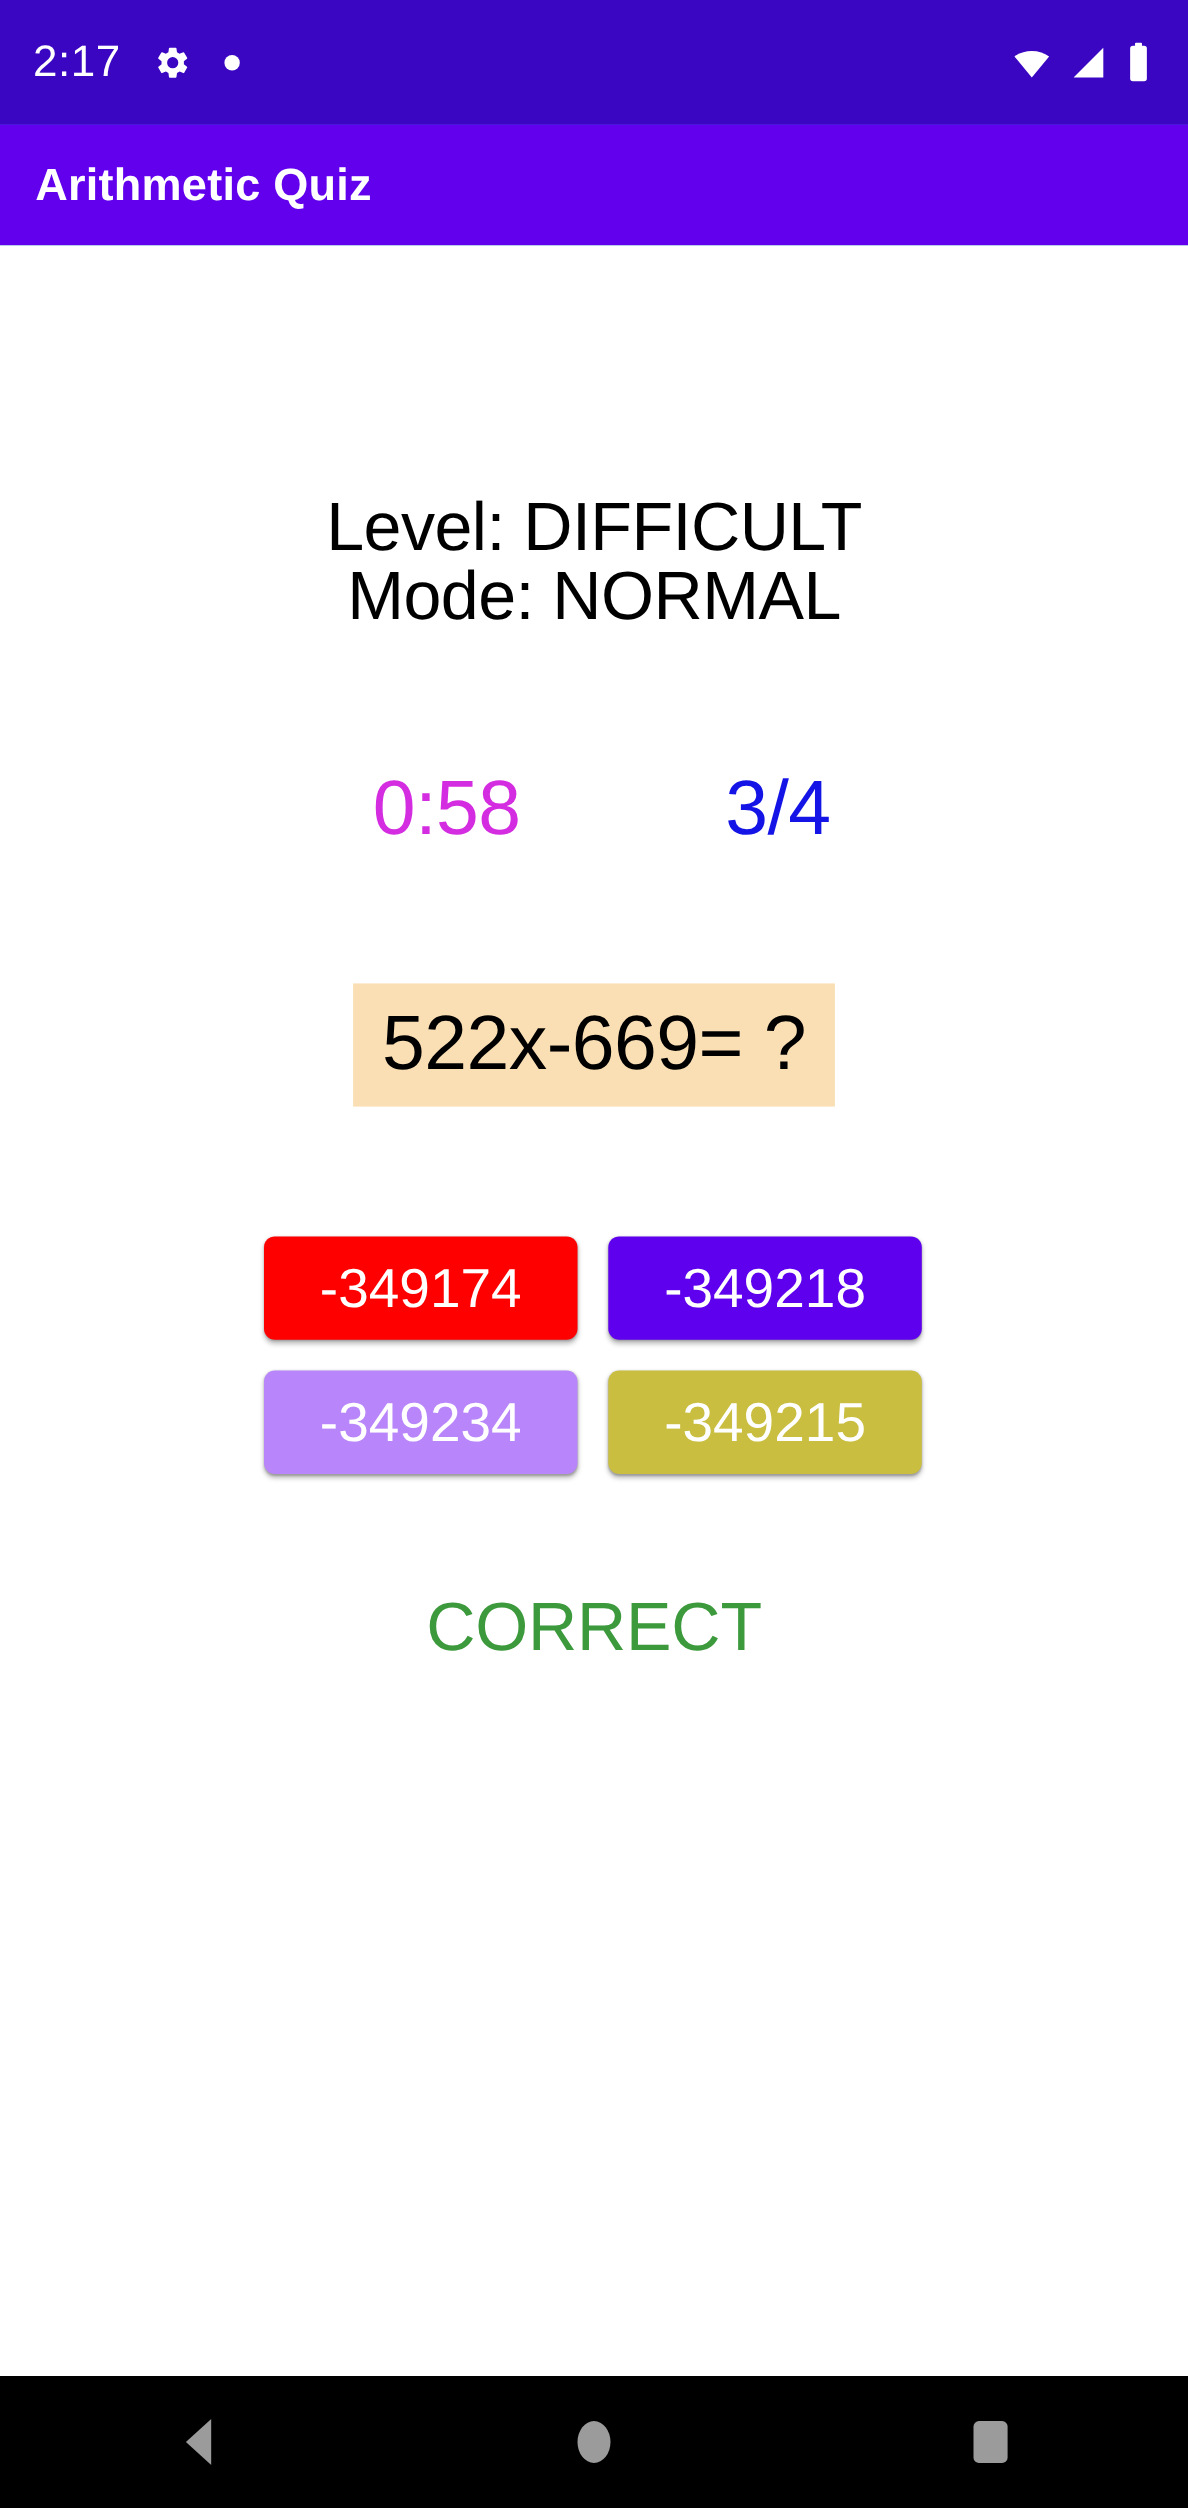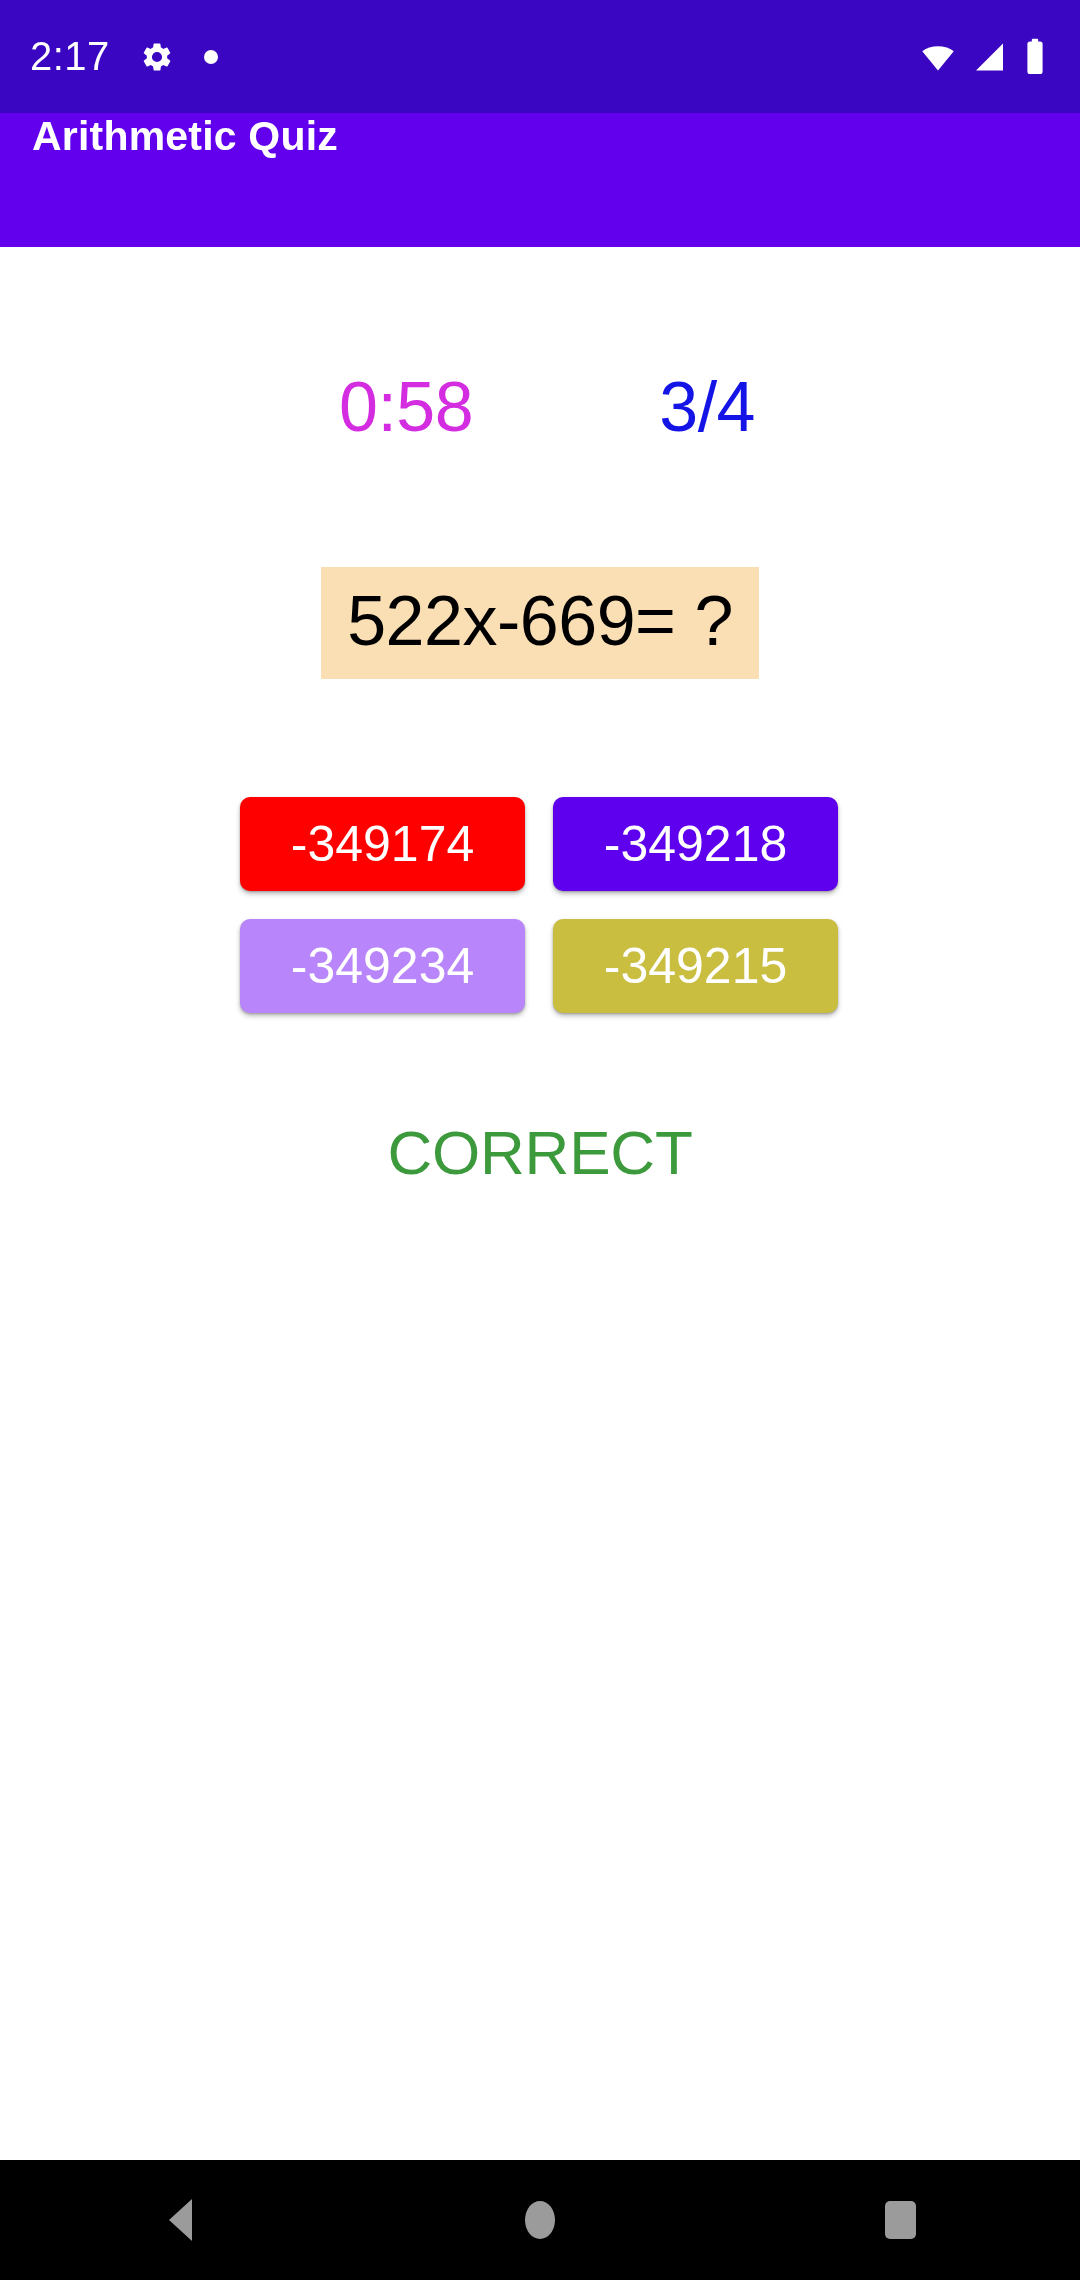--- a/index.html
+++ b/index.html
@@ -35,23 +35,23 @@
     width:14px; height:14px; border-radius:50%;
     background:#ffffff; display:block;
   }
   .status-right {
     margin-left:auto; display:flex; align-items:center; gap:14px;
   }
   .wifi-icon, .signal-icon, .battery-icon { display:block; }
 
   
   .app-bar {
-    height:134px;
+    height:110px;
     background:#6200EE;
-    display:flex; 
+    display:flex; align-items:center;
     padding:0 32px;
     flex:0 0 auto;
   }
   .app-title {
     color:#ffffff;
     font-size:41px;
     font-weight:bold;
     letter-spacing:0.2px;
   }
 
@@ -199,20 +199,24 @@
       </span>
     </div>
   </div>
 
   <div class="app-bar" style="background-color: rgb(98, 0, 238);">
     <span class="app-title">Arithmetic Quiz</span>
   </div>
 
   <div class="content">
 
+    <div class="level-block">
+      <span class="level-line">Level: DIFFICULT</span>
+      <span class="level-line">Mode: NORMAL</span>
+    </div>
 
     <div class="meter-row">
       <span class="timer-text" style="color: rgb(212, 44, 224);">0:58</span>
       <span class="score-text" style="color: rgb(20, 20, 230);">3/4</span>
     </div>
 
     <div class="question-box" style="background-color: rgb(250, 223, 181);">
       <span class="question-text">522x-669= ?</span>
     </div>
 

